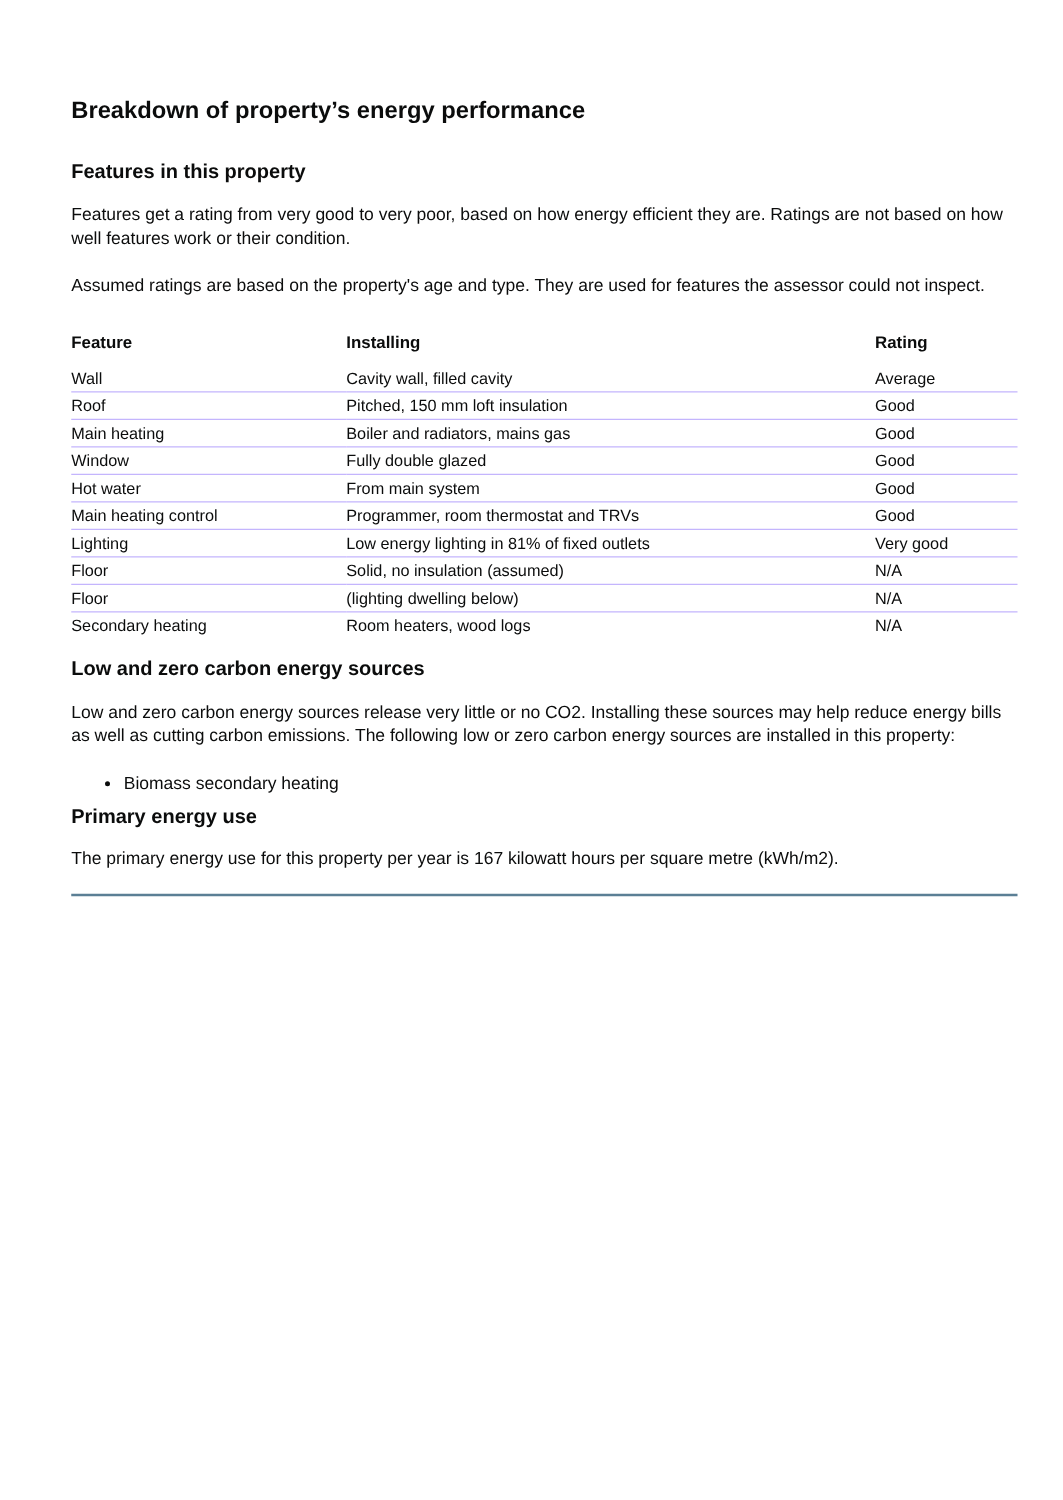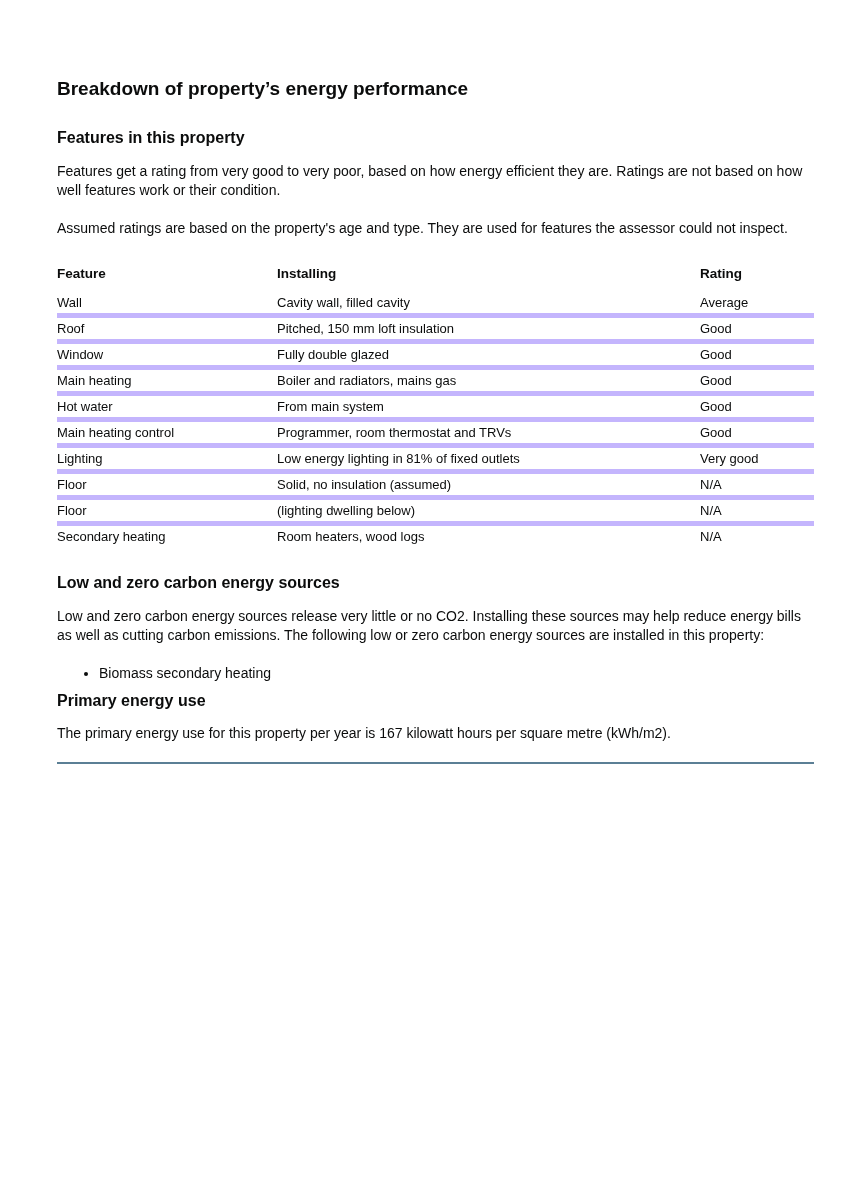--- a/index.html
+++ b/index.html
@@ -33,35 +33,35 @@
   }
   .body-text {
     font-size: 14px;
     line-height: 19px;
     margin: 0 0 19px 0;
   }
   table.features-table {
     width: 100%;
     border-collapse: collapse;
     margin-top: 26px;
-    margin-bottom: 26px;
+    margin-bottom: 15px;
     font-size: 13px;
     line-height: 15px;
   }
   table.features-table th {
     text-align: left;
     font-size: 13.5px;
     font-weight: bold;
     padding: 2px 0 11px 0;
   }
   table.features-table td {
     padding: 3px 0 3px 0;
   }
   table.features-table tbody tr {
-    border-bottom: 5px solid #c4b5fd;
+    border-bottom: 1px solid #c4b5fd;
   }
   table.features-table tbody tr:last-child {
     border-bottom: none;
   }
   .col-feature  { width: 220px; }
   .col-desc     { width: 423px; }
   .col-rating   { width: auto; }
   ul.lzc-list {
     margin: 18px 0 6px 0;
     padding-left: 42px;
@@ -108,27 +108,27 @@
           <td>Wall</td>
           <td>Cavity wall, filled cavity</td>
           <td>Average</td>
         </tr>
         <tr>
           <td>Roof</td>
           <td>Pitched, 150 mm loft insulation</td>
           <td>Good</td>
         </tr>
         <tr>
-          <td>Window</td>
-          <td>Fully double glazed</td>
+          <td>Main heating</td>
+          <td>Boiler and radiators, mains gas</td>
           <td>Good</td>
         </tr>
         <tr>
-          <td>Main heating</td>
-          <td>Boiler and radiators, mains gas</td>
+          <td>Window</td>
+          <td>Fully double glazed</td>
           <td>Good</td>
         </tr>
         <tr>
           <td>Hot water</td>
           <td>From main system</td>
           <td>Good</td>
         </tr>
         <tr>
           <td>Main heating control</td>
           <td>Programmer, room thermostat and TRVs</td>

